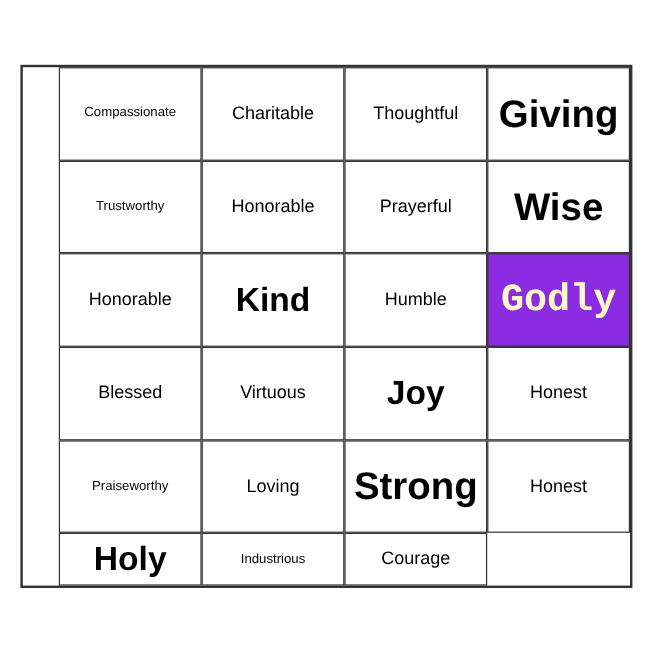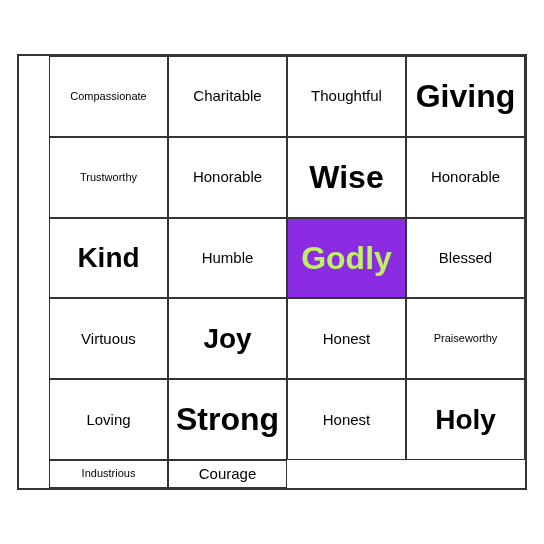--- a/index.html
+++ b/index.html
@@ -35,21 +35,21 @@
       line-height: 1.2;
     }
     .size-small { font-size: 11px; font-weight: normal; }
     .size-medium { font-size: 15px; font-weight: normal; }
     .size-large { font-size: 32px; font-weight: bold; }
     .size-xlarge { font-size: 28px; font-weight: bold; }
     .highlight {
       background-color: #8B2BE2;
       color: #fff;
     }
-    .highlight span { color: #bef264; }
+    .highlight span { color: #fef9c3; font-family: Liberation Mono, monospace; }
   </style>
 </head>
 <body>
 
 <div class="bingo-board">
 <div class="cell">
       <span class="size-small">Compassionate</span>
     </div>
     <div class="cell">
       <span class="size-medium">Charitable</span>
@@ -58,20 +58,23 @@
       <span class="size-medium">Thoughtful</span>
     </div>
     <div class="cell">
       <span class="size-large">Giving</span>
     </div>
     <div class="cell">
       <span class="size-small">Trustworthy</span>
     </div>
     <div class="cell">
       <span class="size-medium">Honorable</span>
+    </div>
+    <div class="cell">
+      <span class="size-medium">Prayerful</span>
     </div>
     <div class="cell">
       <span class="size-large">Wise</span>
     </div>
     <div class="cell">
       <span class="size-medium">Honorable</span>
     </div>
     <div class="cell">
       <span class="size-xlarge">Kind</span>
     </div>

